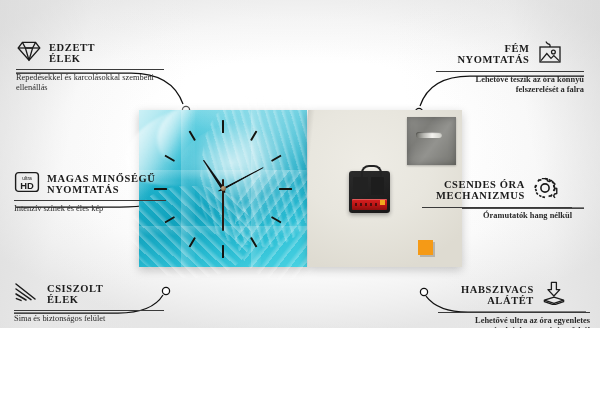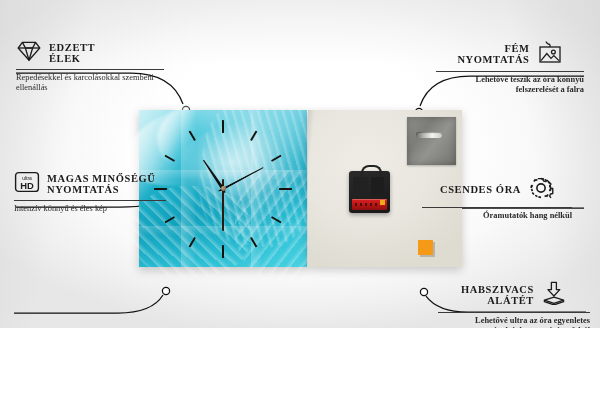--- a/index.html
+++ b/index.html
@@ -259,23 +259,43 @@
           <text x="13" y="9.4" font-family="Liberation Sans, sans-serif" font-size="5" text-anchor="middle" fill="#1b1b1b">ultra</text>
           <text x="13" y="18" font-family="Liberation Sans, sans-serif" font-size="9.4" font-weight="bold" text-anchor="middle" fill="#1b1b1b">HD</text>
         </svg>
       </span>
       <span class="c-title">
         <span>MAGAS MINŐSÉGŰ</span>
         <span class="ln2">NYOMTATÁS</span>
       </span>
     </div>
     <div class="rule"></div>
-    <div class="c-sub">Intenzív könnyű és éles kép</div>
-  </div>
-
+    <div class="c-sub">Intenzív színek és éles kép</div>
+  </div>
+
+  <div class="callout left" style="left:14px;top:281px;width:150px;">
+    <div class="c-head">
+      <span class="ico">
+        <svg width="26" height="22" viewBox="0 0 26 22">
+            <g fill="none" stroke="#1b1b1b" stroke-width="1.5" stroke-linecap="round">
+          <path d="M2,3 L21,18"></path>
+              <path d="M2,8 L17,18.6"></path>
+              <path d="M2,13 L12,19"></path>
+              <path d="M2.4,17.6 L7,19.4"></path>
+        </g>
+          </svg>
+      </span>
+      <span class="c-title">
+        <span>CSISZOLT</span>
+        <span class="ln2">ÉLEK</span>
+      </span>
+    </div>
+    <div class="rule"></div>
+    <div class="c-sub">Sima és biztonságos felület</div>
+  </div>
 
   <div class="callout right" style="left:436px;top:40px;width:148px;">
     <div class="c-head">
       <span class="c-title">
         <span>FÉM</span>
         <span class="ln2">NYOMTATÁS</span>
       </span>
       <span class="ico">
         <svg width="26" height="24" viewBox="0 0 26 24">
             <g fill="none" stroke="#1b1b1b" stroke-width="1.3">
@@ -289,20 +309,21 @@
       </span>
     </div>
     <div class="rule"></div>
     <div class="c-sub">Lehetővé teszik az óra könnyű felszerelését a falra</div>
   </div>
 
   <div class="callout right" style="left:422px;top:176px;width:150px;">
     <div class="c-head">
       <span class="c-title">
         <span>CSENDES ÓRA</span>
+        <span class="ln2">MECHANIZMUS</span>
       </span>
       <span class="ico">
         <svg width="26" height="24" viewBox="0 0 26 24">
             <g fill="none" stroke="#1b1b1b" stroke-width="1.6" stroke-linejoin="round">
           <path d="M10,2.4 h6 l.5,2.6 2.4,1 2.2,-1.5 4.2,4.2 -1.5,2.2 1,2.4 2.6,.5 v6 l-2.6,.5 -1,2.4 1.5,2.2" transform="scale(.86) translate(1.4,0.6)"></path>
           <circle cx="13" cy="12" r="4.1"></circle>
           <path d="M13,2.6 l2.6,.5 M20.1,5.4 l1.6,2.1 M22.9,12 l-.5,2.6 M20.1,18.6 l-1.6,2.1 M13,21.4 l-2.6,-.5 M5.9,18.6 l-1.6,-2.1 M3.1,12 l.5,-2.6 M5.9,5.4 l1.6,-2.1"></path>
           <path d="M9.4,3.5 L7.2,4.6 M16.6,3.5 L18.8,4.6 M21.5,9 L22.6,11 M21.5,15 L22.6,13 M16.6,20.5 L18.8,19.4 M9.4,20.5 L7.2,19.4 M4.5,15 L3.4,13 M4.5,9 L3.4,11"></path>
         </g>
           </svg>

